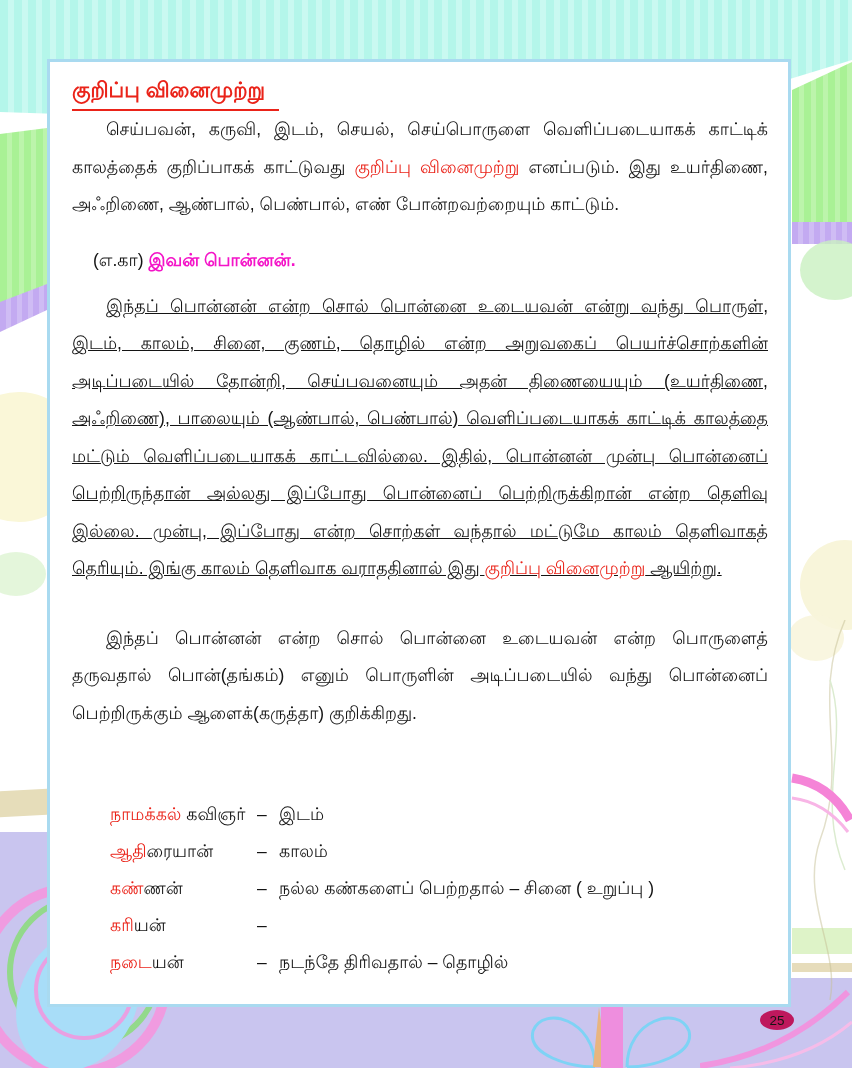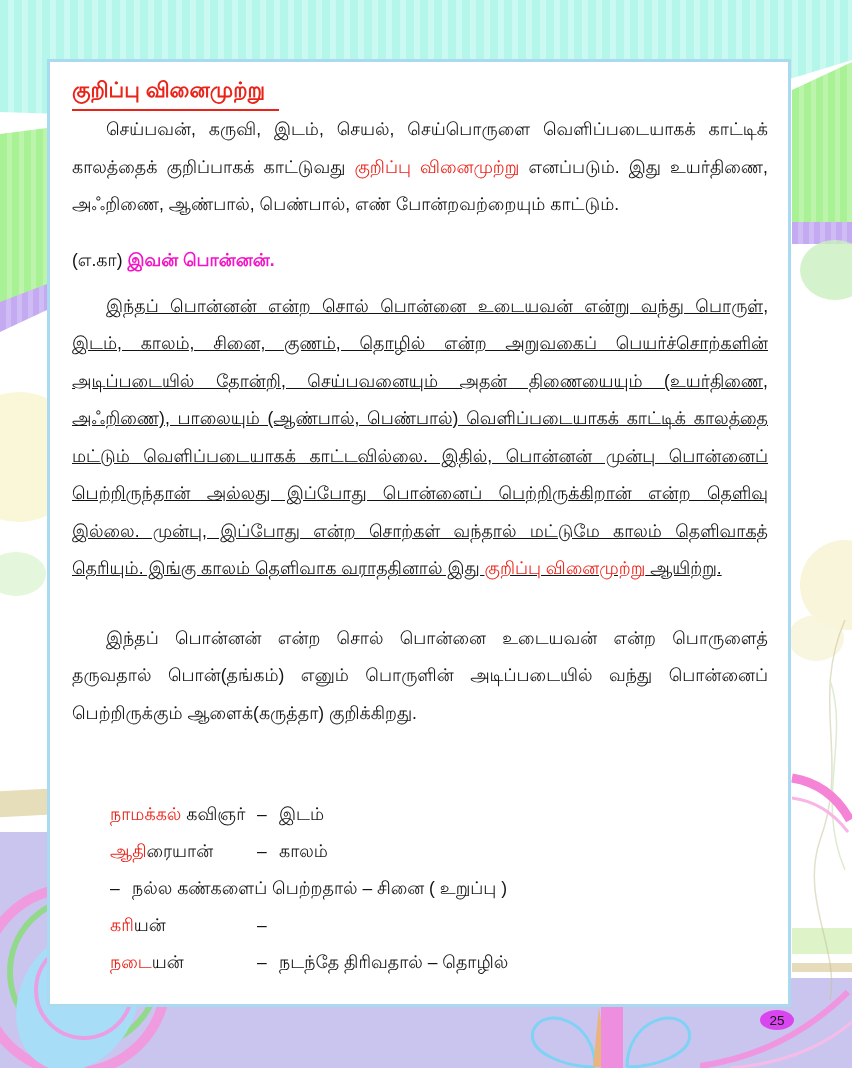--- a/index.html
+++ b/index.html
@@ -64,31 +64,31 @@
     border-bottom:2px solid #ea2319;padding:0 14px 4px 0;
   }
   .para{
     font-size:17.5px;line-height:37.5px;color:#141414;
     text-align:justify;text-indent:34px;
   }
   .para-1{margin-top:0;}
   .para-2{margin-top:16px;text-decoration:underline;}
   .para-3{margin-top:32px;}
   .red{color:#ea2319;}
-  .example-line{margin-top:26px;font-size:17.5px;color:#141414;text-indent:0;}
+  .example-line{margin-top:26px;font-size:17.5px;color:#141414;text-indent:0;margin-left:21px;}
   .magenta{color:#f414c8;font-weight:600;}
   .word-list{margin-top:64px;margin-left:18px;}
   .word-row{display:flex;font-size:17.5px;line-height:37px;color:#141414;margin-left:20px;}
   .word-term{width:147px;flex:0 0 147px;white-space:nowrap;}
   .word-dash{width:22px;flex:0 0 22px;}
   .word-meaning{flex:1;}
   
   .page-badge{
     position:absolute;left:760px;top:1010px;z-index:6;
-    width:34px;height:20px;background:#d946ef;border-radius:50%;
+    width:34px;height:20px;background:#be185d;border-radius:50%;
     display:flex;align-items:center;justify-content:center;
     font-size:13.5px;color:#141414;
   }
 </style>
 </head>
 <body>
 
 <div class="bg-top-cyan"></div>
 <div class="bg-left-green"></div>
 <div class="bg-left-purple"></div>
@@ -151,20 +151,21 @@
       <span class="word-term"><span class="red">நாமக்கல்</span><span> கவிஞர்</span></span>
       <span class="word-dash">–</span>
       <span class="word-meaning">இடம்</span>
     </div>
     <div class="word-row">
       <span class="word-term"><span class="red">ஆதி</span><span>ரையான்</span></span>
       <span class="word-dash">–</span>
       <span class="word-meaning">காலம்</span>
     </div>
     <div class="word-row">
+      <span class="word-term"><span class="red">கண்</span><span>ணன்</span></span>
       <span class="word-dash">–</span>
       <span class="word-meaning">நல்ல கண்களைப் பெற்றதால் – சினை ( உறுப்பு )</span>
     </div>
     <div class="word-row">
       <span class="word-term"><span class="red">கரி</span><span>யன்</span></span>
       <span class="word-dash">–</span>
     </div>
     <div class="word-row">
       <span class="word-term"><span class="red">நடை</span><span>யன்</span></span>
       <span class="word-dash">–</span>

